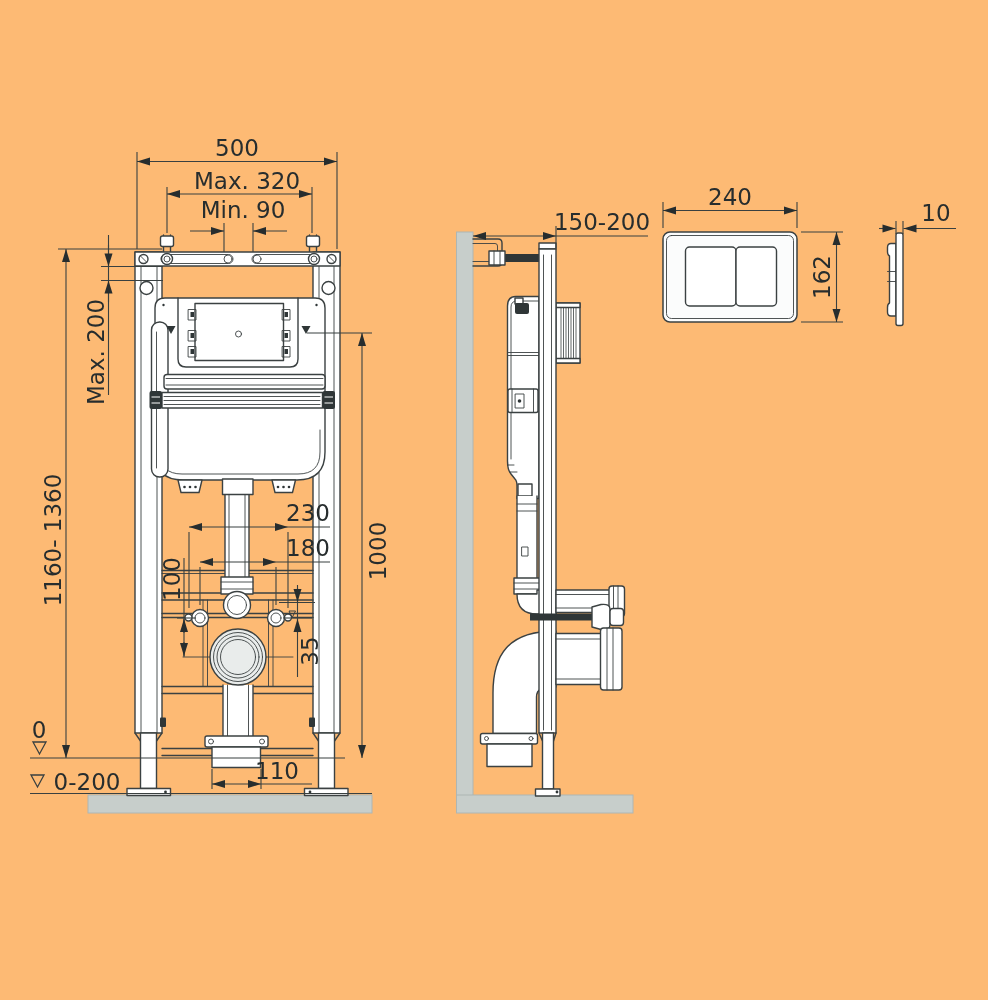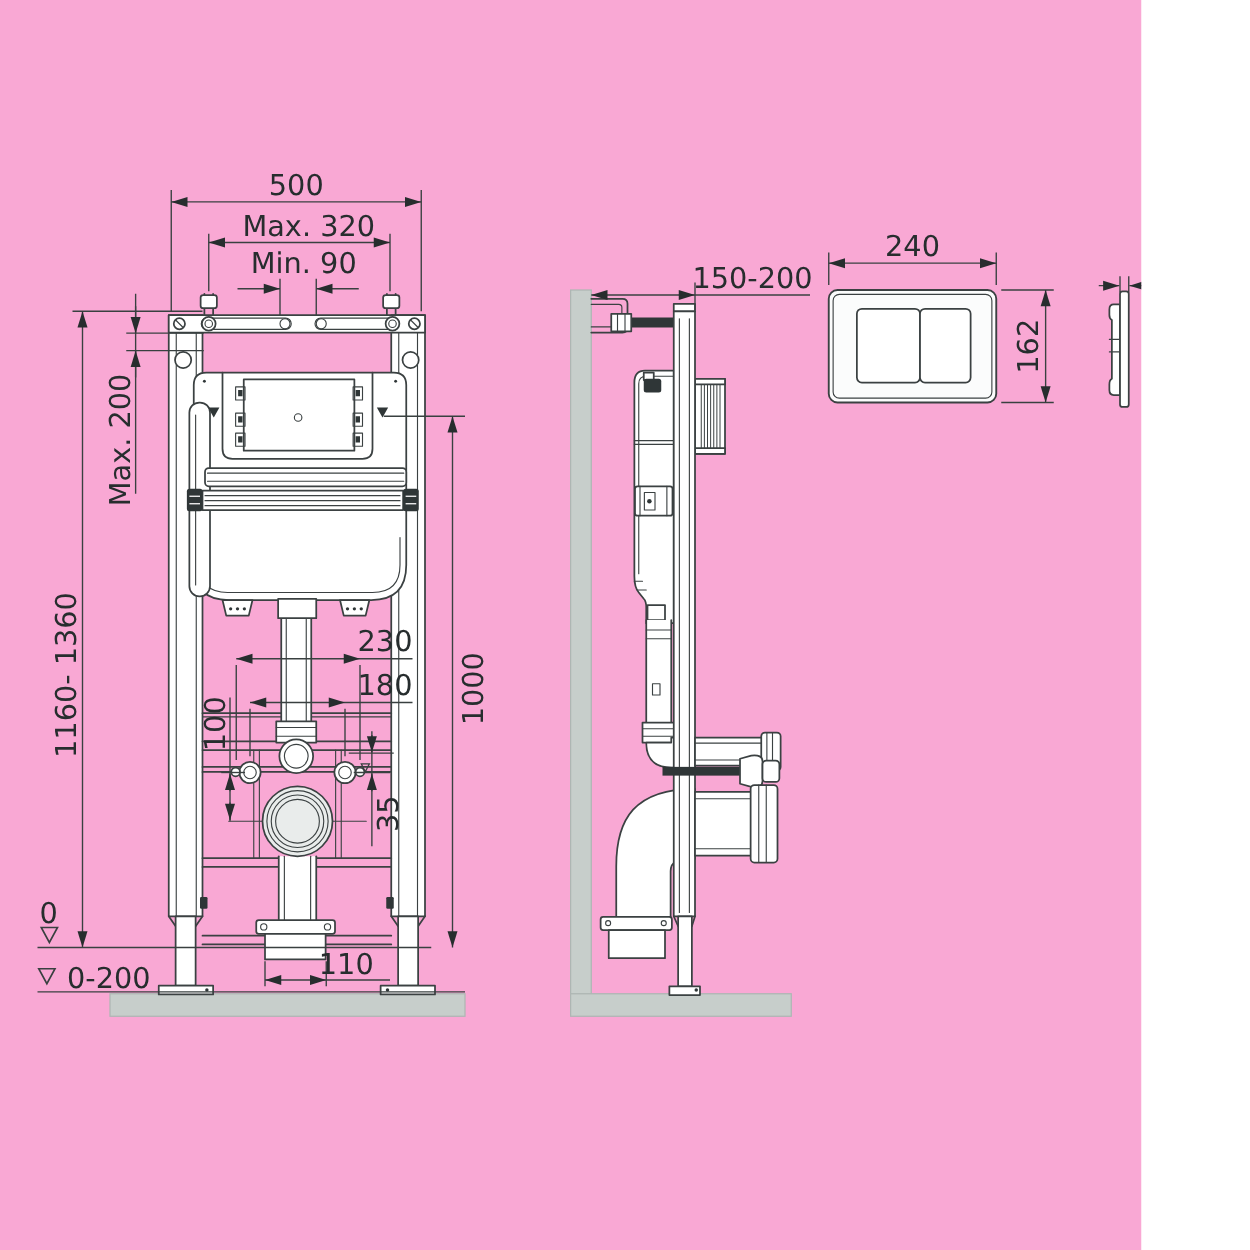--- a/index.html
+++ b/index.html
@@ -1,16 +1,16 @@
 <!DOCTYPE html>
 <html><head>
 <meta charset="utf-8">
 <style>
   html,body{margin:0;padding:0;background:#fff;}
-  .stage{position:relative;width:913px;height:1000px;background:#f9a8d4;overflow:hidden;}
+  .stage{position:relative;width:988px;height:1000px;background:#fdba74;overflow:hidden;}
   svg{position:absolute;left:0;top:0;}
   .s   {fill:none;stroke:#3b4142;stroke-width:1.4;stroke-linecap:round;stroke-linejoin:round;}
   .sw  {fill:#ffffff;stroke:#3b4142;stroke-width:1.4;stroke-linejoin:round;}
   .thin{stroke-width:0.9;}
   .dim {fill:none;stroke:#394040;stroke-width:1.1;}
   .gray{fill:#c7cecb;stroke:#aeb6b3;stroke-width:1;}
   .dark{fill:#2f3637;stroke:none;}
   .shade{fill:#e9eceb;}
   .txt {font-family:"DejaVu Sans","Liberation Sans",sans-serif;font-size:23px;fill:#272d2e;}
 </style>

